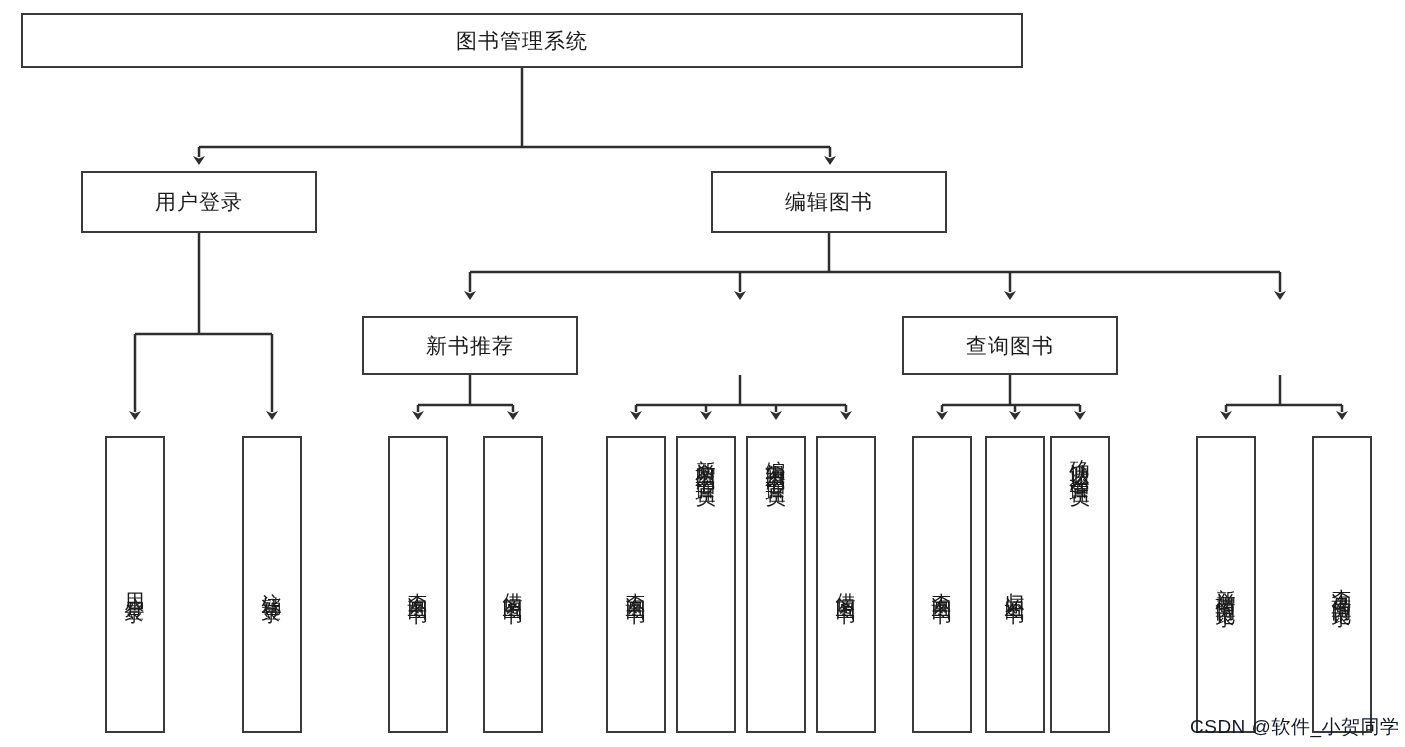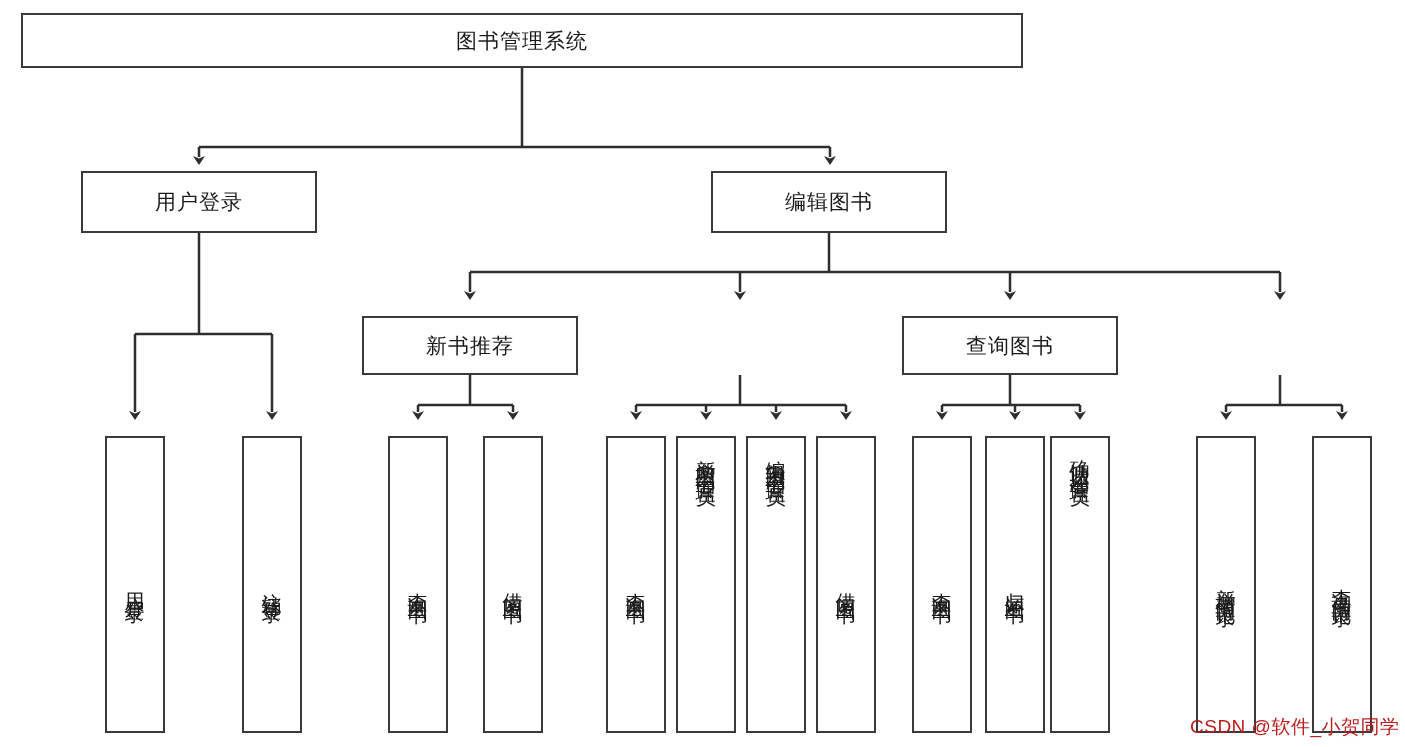--- a/index.html
+++ b/index.html
@@ -54,21 +54,21 @@
     line-height: 1;
     white-space: nowrap;
     display: block;
   }
   .node.v-node.center-text {
     align-items: center;
   }
   .watermark {
     position: absolute;
     font-size: 19px;
-    color: #b91c1c;
+    color: #0f172a;
     white-space: nowrap;
     letter-spacing: 0.5px;
   }
 </style>
 </head>
 <body>
 
 <div id="diagram-root">
 
   <svg class="edges" viewBox="0 0 1405 747" xmlns="http://www.w3.org/2000/svg">

